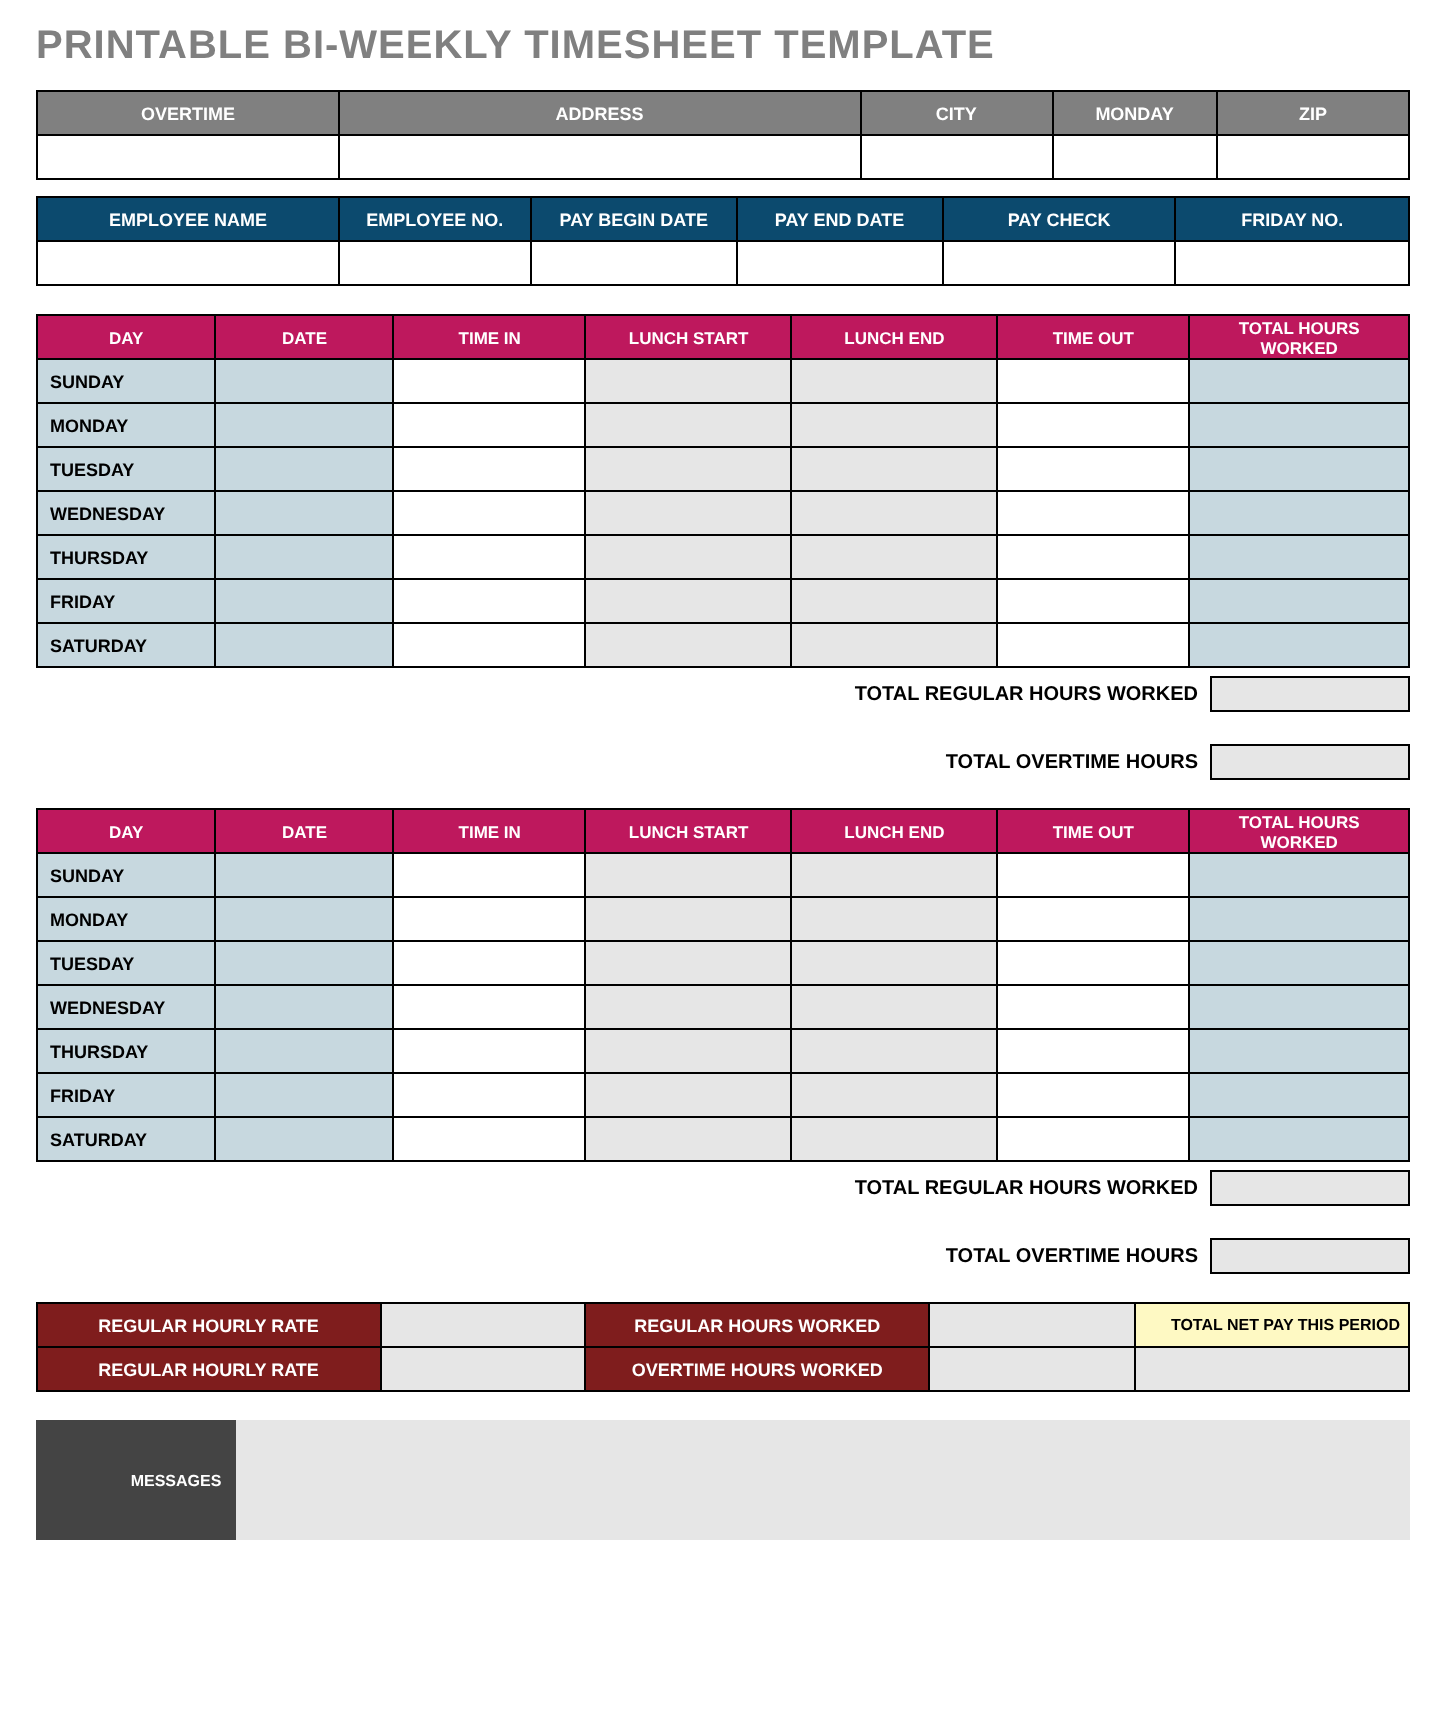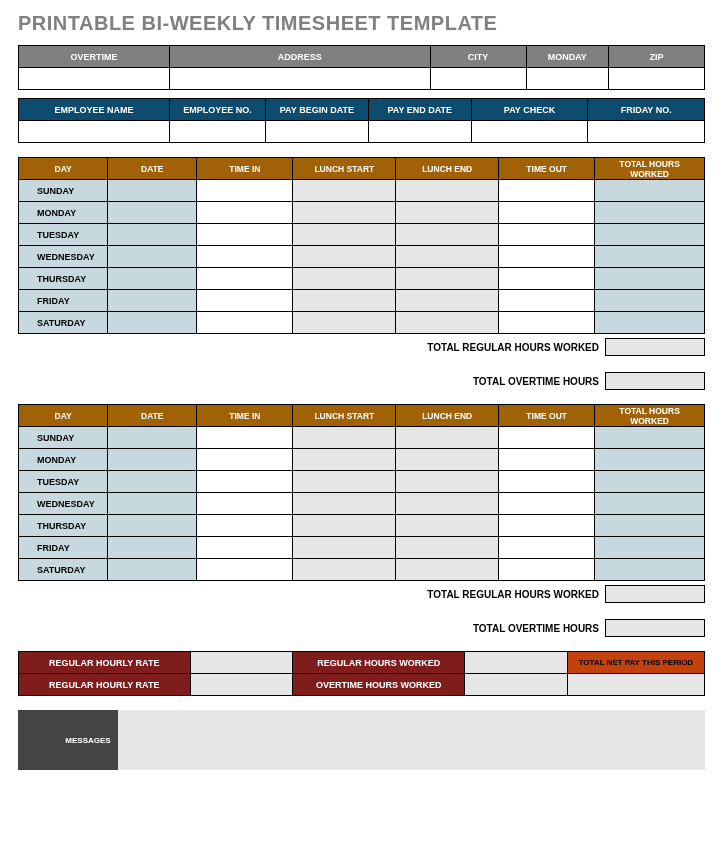--- a/index.html
+++ b/index.html
@@ -29,37 +29,37 @@
     height: 22px;
     padding: 0 4px;
   }
   
   .co-header td { background: #808080; color: #fff; }
   .co-body td   { background: #fff; }
   
   .emp-header td { background: #0c4a6e; color: #fff; }
   .emp-body td   { background: #fff; }
   
-  .wk-header td { background: #a16207; color: #fff; font-size: 8.5px; }
-  .wk-row .day  { background: #c7d8df; text-align: left; padding-left: 18px; }
+  .wk-header td { background: #be185d; color: #fff; font-size: 8.5px; }
+  .wk-row .day  { background: #c7d8df; text-align: left; padding-left: 6px; }
   .wk-row .date { background: #c7d8df; }
   .wk-row .in,
   .wk-row .out  { background: #fff; }
   .wk-row .ls,
   .wk-row .le   { background: #e6e6e6; }
   .wk-row .tot  { background: #c7d8df; }
   
   .sum-row { display: flex; justify-content: flex-end; align-items: stretch; margin-top: 4px; }
   .sum-label { font-size: 10px; font-weight: 700; margin-right: 6px; align-self: center; text-align: right; }
   .sum-box   { border: 1px solid #000; width: 100px; height: 18px; background: #e6e6e6; }
   .sum-row + .sum-row { margin-top: 16px; }
   
   .pay-row .lbl  { background: #7f1d1d; color: #fff; text-align: center; }
   .pay-row .val  { background: #e6e6e6; }
-  .pay-row .net-lbl { background: #c2410c; color: #000; font-size: 8px; }
+  .pay-row .net-lbl { background: #fef9c3; color: #000; font-size: 8px; text-align: right; }
   .pay-row .net-val { background: #e6e6e6; }
   
   .gap-s { height: 8px; }
   .gap-m { height: 14px; }
   
   .msg-row { display: flex; width: 100%; }
   .msg-lbl { background: #444; color: #fff; font-size: 8px; font-weight: 700; display: flex; align-items: center; justify-content: center; width: 100px; height: 60px; padding-left: 40px; }
   .msg-body{ background: #e6e6e6; flex: 1; height: 60px; }
 </style>
 </head>

